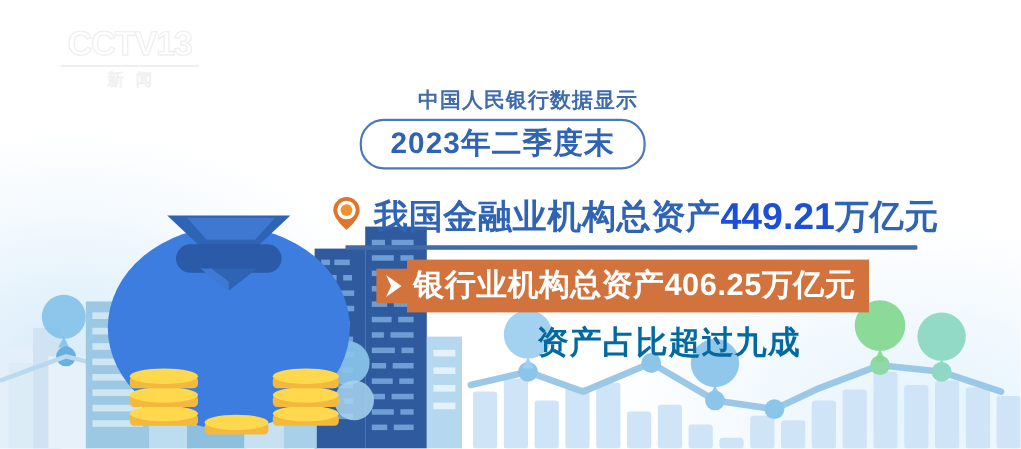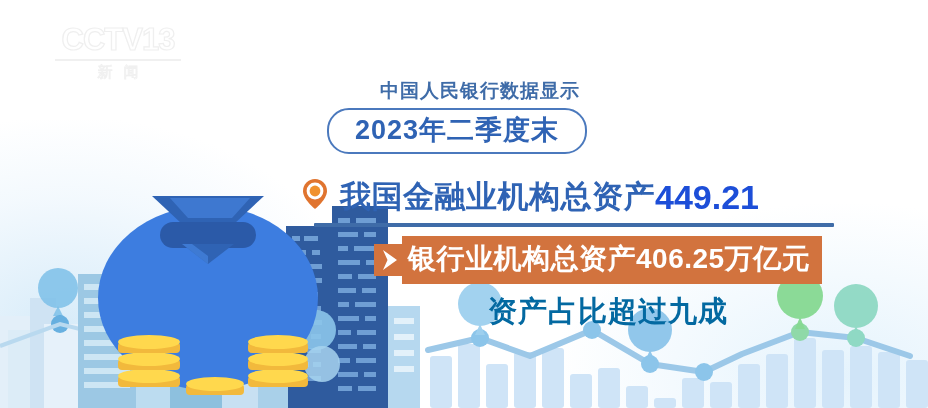--- a/index.html
+++ b/index.html
@@ -126,21 +126,21 @@
     width: 520px; height: 4px;
     background: #3f6ca8;
     margin: 6px 0 0 12px;
     border-radius: 1px;
   }
 
   .banner-row {
     display: flex;
     align-items: center;
     margin-top: 9px;
-    margin-left: 72px;
+    margin-left: 40px;
     white-space: nowrap;
   }
   .chev { width: 34px; height: 32px; flex: 0 0 34px; }
   .banner {
     background: #d2733e;
     color: #ffffff;
     font-size: 28px;
     font-weight: bold;
     letter-spacing: .5px;
     padding: 6px 12px 8px 6px;
@@ -377,20 +377,21 @@
   <div class="stats">
 
     <div class="line1">
       <svg class="pin" viewBox="0 0 26 32">
         <path d="M13 1 C6.4 1 1 6.4 1 13 c0 8.5 12 18 12 18 s12 -9.5 12 -18 c0 -6.6 -5.4 -12 -12 -12 z" fill="#e0742f"></path>
         <circle cx="13" cy="13" r="8.4" fill="#ffffff"></circle>
         <circle cx="13" cy="13" r="5.4" fill="#f0912e"></circle>
       </svg>
       <span class="line1-text">我国金融业机构总资产</span>
         <span class="line1-num">449.21</span>
+        <span class="line1-text">万亿元</span>
     </div>
     <div class="rule"></div>
 
     <div class="banner-row">
       <svg class="chev" viewBox="0 0 34 32">
         <rect x="0" y="0" width="34" height="32" fill="#d2733e"></rect>
         <path d="M9 6 L23 16 L9 26 L13.5 16 z" fill="#ffffff"></path>
       </svg>
       <span class="banner">银行业机构总资产406.25万亿元</span>
     </div>

